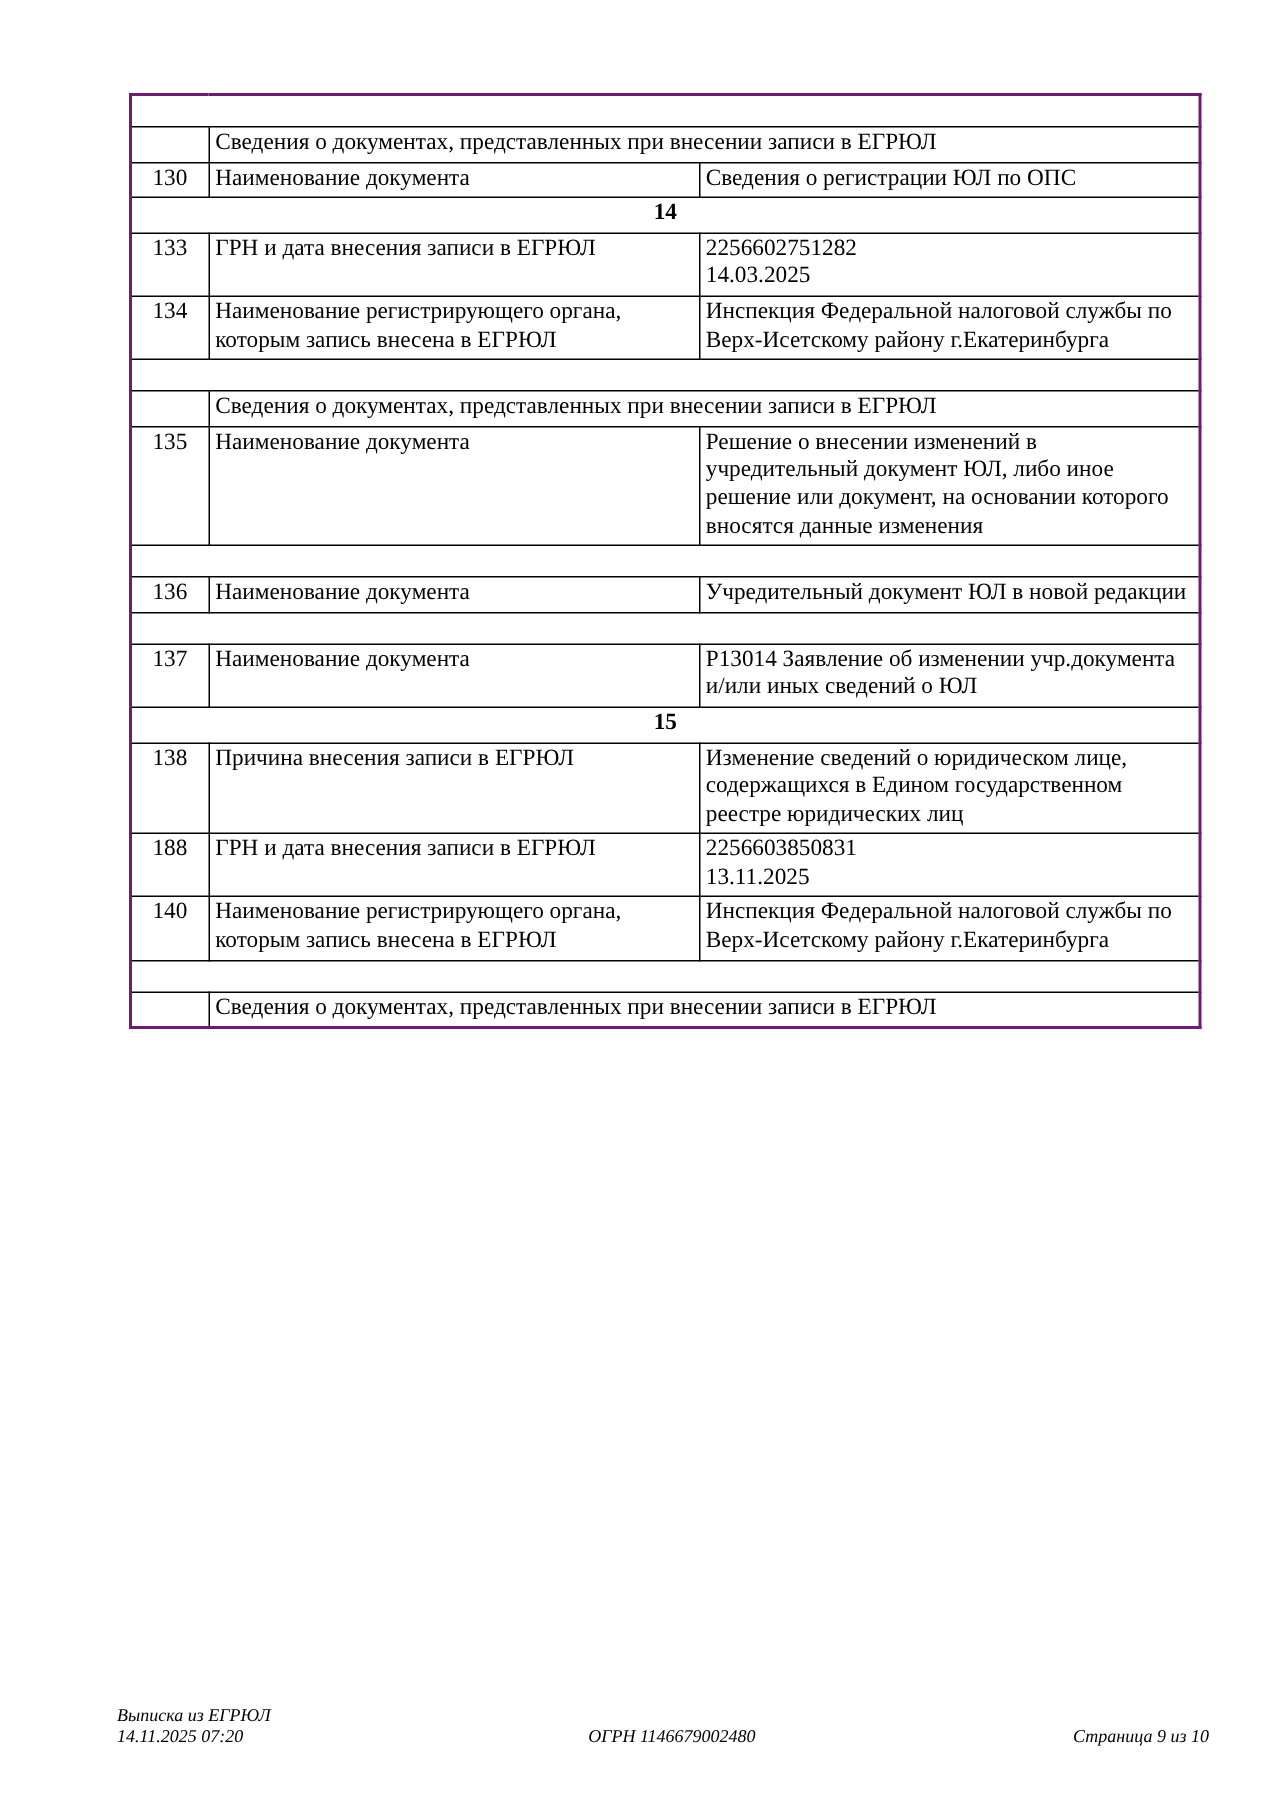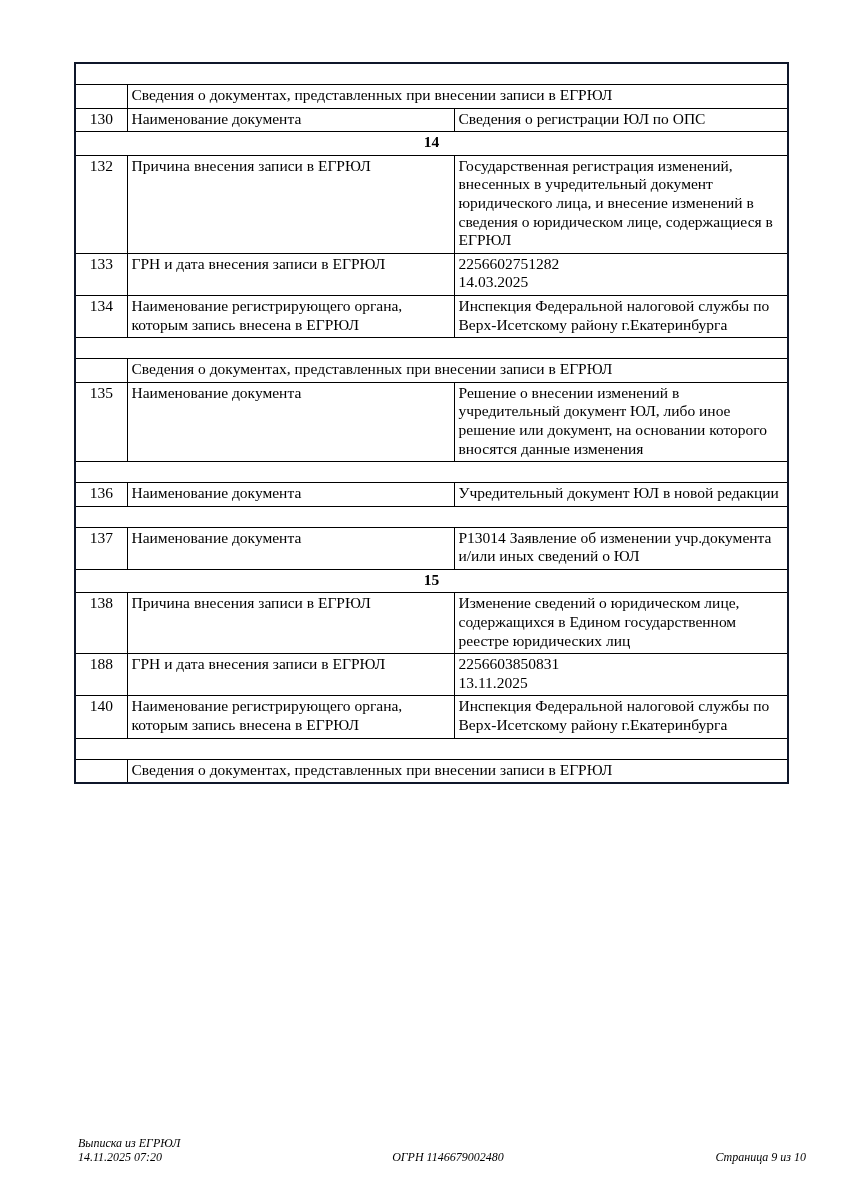--- a/index.html
+++ b/index.html
@@ -10,26 +10,26 @@
   body {
     position: relative;
     width: 848px;
     height: 1200px;
     font-family: "Liberation Serif", serif;
     color: #000000;
     overflow: hidden;
   }
   .doc-table {
     position: absolute;
-    left: 74px;
+    left: 86px;
     top: 62px;
     width: 713px;
     border-collapse: collapse;
     table-layout: fixed;
-    border: 2px solid #0f172a;
+    border: 2px solid #701a75;
   }
   .doc-table td {
     border: 1px solid #000000;
     padding: 1px 4px 3px 4px;
     font-size: 15.5px;
     line-height: 1.2;
     vertical-align: top;
     overflow: hidden;
   }
   .doc-table td.cell-num {
@@ -86,25 +86,20 @@
         <td class="cell-header-num"></td>
         <td class="cell-header" colspan="2">Сведения о документах, представленных при внесении записи в ЕГРЮЛ</td>
       </tr>
       <tr>
         <td class="cell-num">130</td>
         <td class="cell-label">Наименование документа</td>
         <td class="cell-value">Сведения о регистрации ЮЛ по ОПС</td>
       </tr>
       <tr>
         <td class="cell-group" colspan="3">14</td>
-      </tr>
-      <tr>
-        <td class="cell-num">132</td>
-        <td class="cell-label">Причина внесения записи в ЕГРЮЛ</td>
-        <td class="cell-value">Государственная регистрация изменений, внесенных в учредительный документ юридического лица, и внесение изменений в сведения о юридическом лице, содержащиеся в ЕГРЮЛ</td>
       </tr>
       <tr>
         <td class="cell-num">133</td>
         <td class="cell-label">ГРН и дата внесения записи в ЕГРЮЛ</td>
         <td class="cell-value">2256602751282
 14.03.2025</td>
       </tr>
       <tr>
         <td class="cell-num">134</td>
         <td class="cell-label">Наименование регистрирующего органа, которым запись внесена в ЕГРЮЛ</td>

